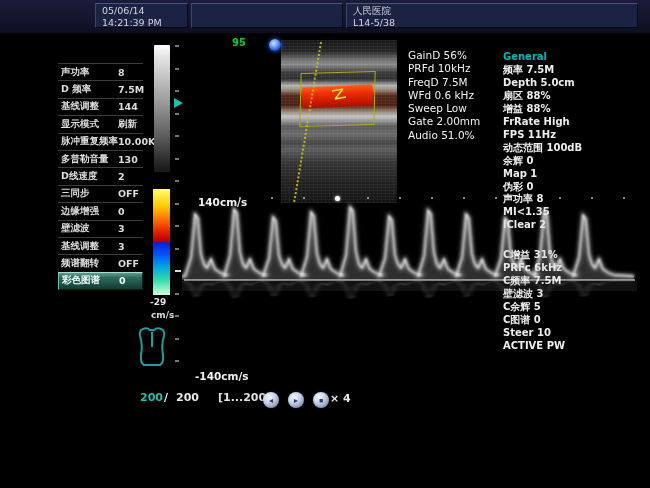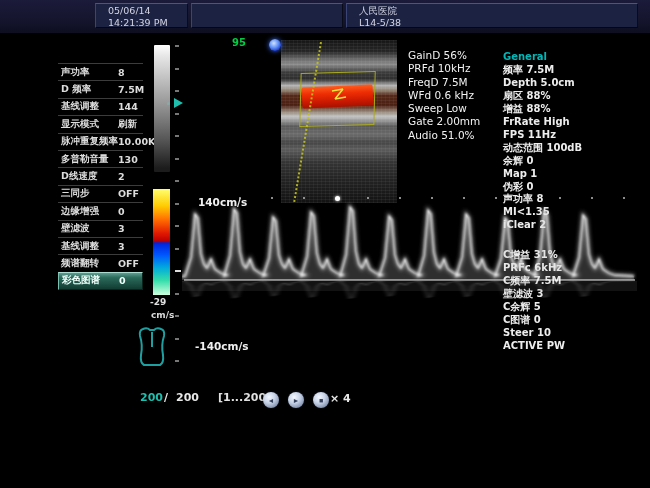--- a/index.html
+++ b/index.html
@@ -4,21 +4,21 @@
 <style>
   html,body{margin:0;padding:0;background:#000;}
   #stage{position:relative;width:650px;height:488px;background:#000;overflow:hidden;
          font-family:"DejaVu Sans",sans-serif;color:#e8e8e8;}
   
   .topbar{position:absolute;left:0;top:0;width:650px;height:33px;
           background:linear-gradient(180deg,#1b1b3a 0%,#15152e 60%,#0e0e20 100%);}
   .tb-box{position:absolute;top:3px;height:25px;background:#1c2342;
           border-top:1px solid #49548c;border-left:1px solid #3a4475;
           border-right:1px solid #090b18;border-bottom:1px solid #05070e;
-          padding:1px 12px;font-size:9.5px;line-height:12px;color:#d4d4e4;box-sizing:border-box;}
+          padding:1px 6px;font-size:9.5px;line-height:12px;color:#d4d4e4;box-sizing:border-box;}
   .tb1{left:95px;width:93px;}
   .tb2{left:191px;width:152px;}
   .tb3{left:346px;width:292px;}
   
   .lpanel{position:absolute;left:38px;top:63px;width:105px;}
   .lrow{position:relative;height:16.4px;border-top:1px solid #3c3c3c;
         display:flex;align-items:center;font-size:9.5px;font-weight:bold;color:#dcdcdc;margin-left:20px;}
   .lrow .lbl{margin-left:3px;white-space:nowrap;}
   .lrow .val{position:absolute;left:60px;white-space:nowrap;}
   .lrow.hl{background:linear-gradient(180deg,#5d9c8e 0%,#2a6a5b 30%,#123c32 100%);
@@ -68,21 +68,21 @@
             box-shadow:0 0 5px #3a6af0;}
   .dopparams{position:absolute;left:408px;top:49px;font-size:10.5px;font-weight:normal;
              line-height:13.3px;color:#f2f2f2;white-space:nowrap;}
   
   .rpanel{position:absolute;left:503px;top:51px;font-size:10px;font-weight:bold;
           line-height:12.95px;color:#ededed;white-space:nowrap;}
   .rp-title{color:#00b8b8;}
   .rp-gap{height:17px;}
   
   .spec-max{position:absolute;left:198px;top:196px;font-size:10.5px;font-weight:bold;color:#f0f0f0;}
-  .spec-min{position:absolute;left:195px;top:340px;font-size:10.5px;font-weight:bold;color:#f0f0f0;}
+  .spec-min{position:absolute;left:195px;top:370px;font-size:10.5px;font-weight:bold;color:#f0f0f0;}
   .wave{position:absolute;left:182px;top:195px;}
   .cms-label{position:absolute;left:151px;top:310px;font-size:9px;font-weight:bold;color:#d8d8d8;}
   .bodymark{position:absolute;left:137px;top:325px;}
   
   .cine{position:absolute;top:391px;font-size:11px;font-weight:bold;}
   .cine-cur{left:140px;color:#1fbfae;}
   .cine-sep{left:164px;color:#e8e8e8;}
   .cine-tot{left:176px;color:#e8e8e8;}
   .cine-range{left:218px;color:#e0e0e0;}
   .cine-speed{left:330px;top:392px;color:#e8e8e8;}

